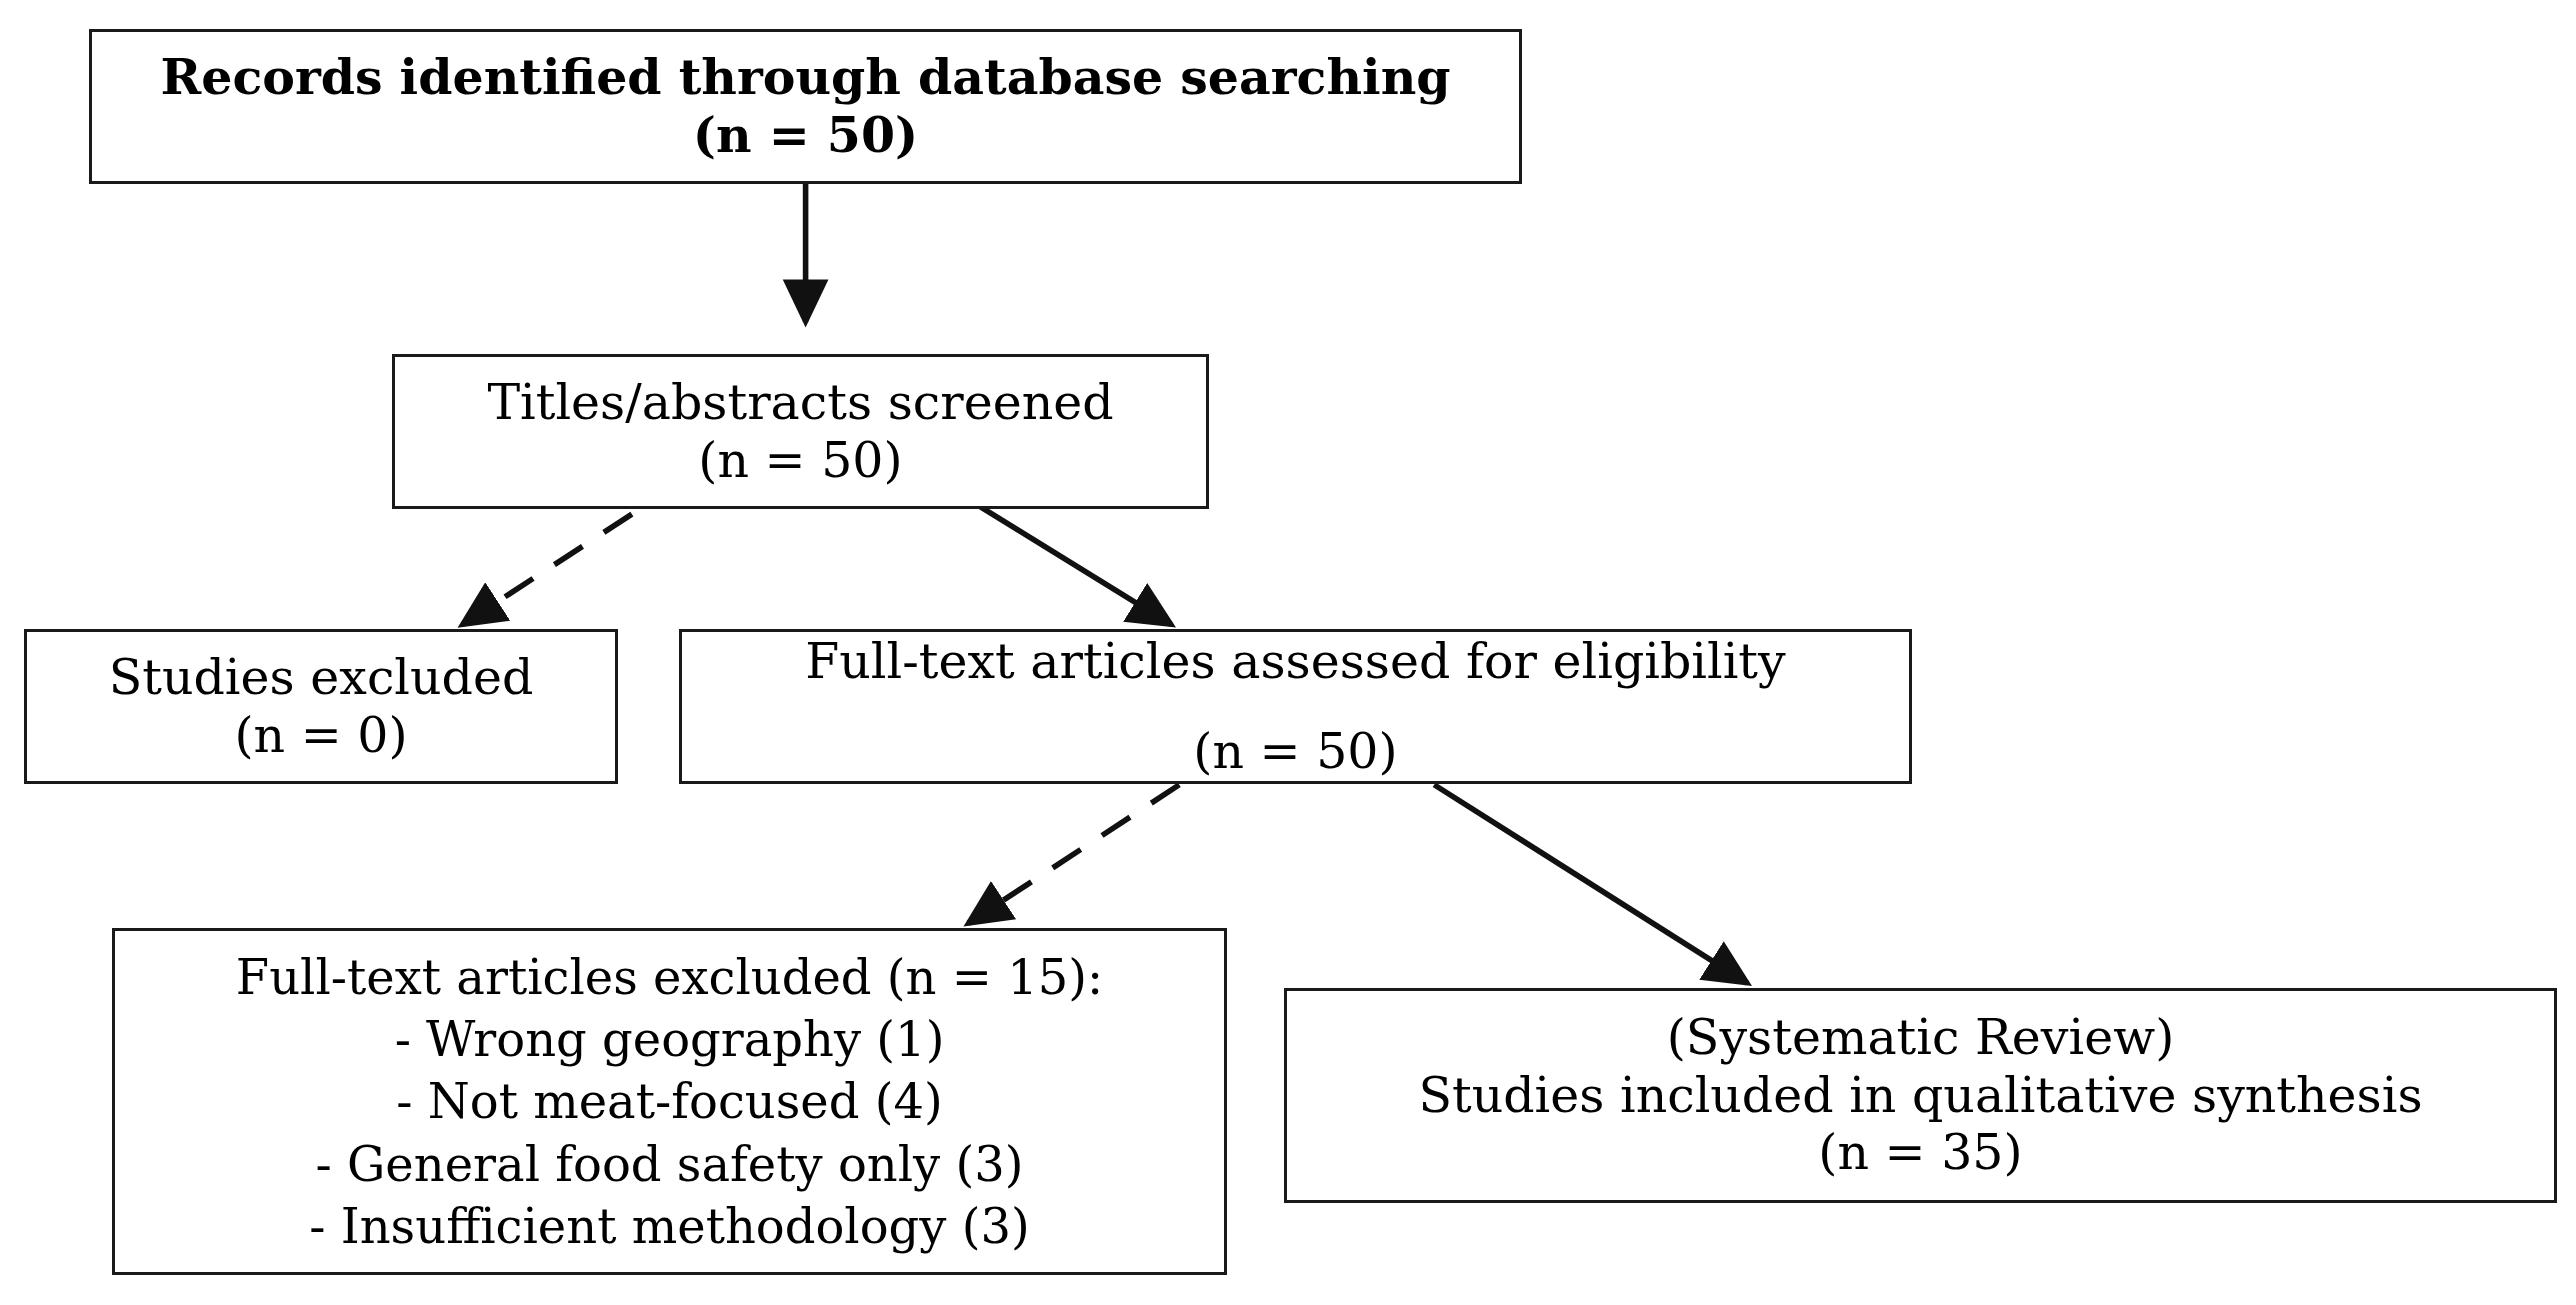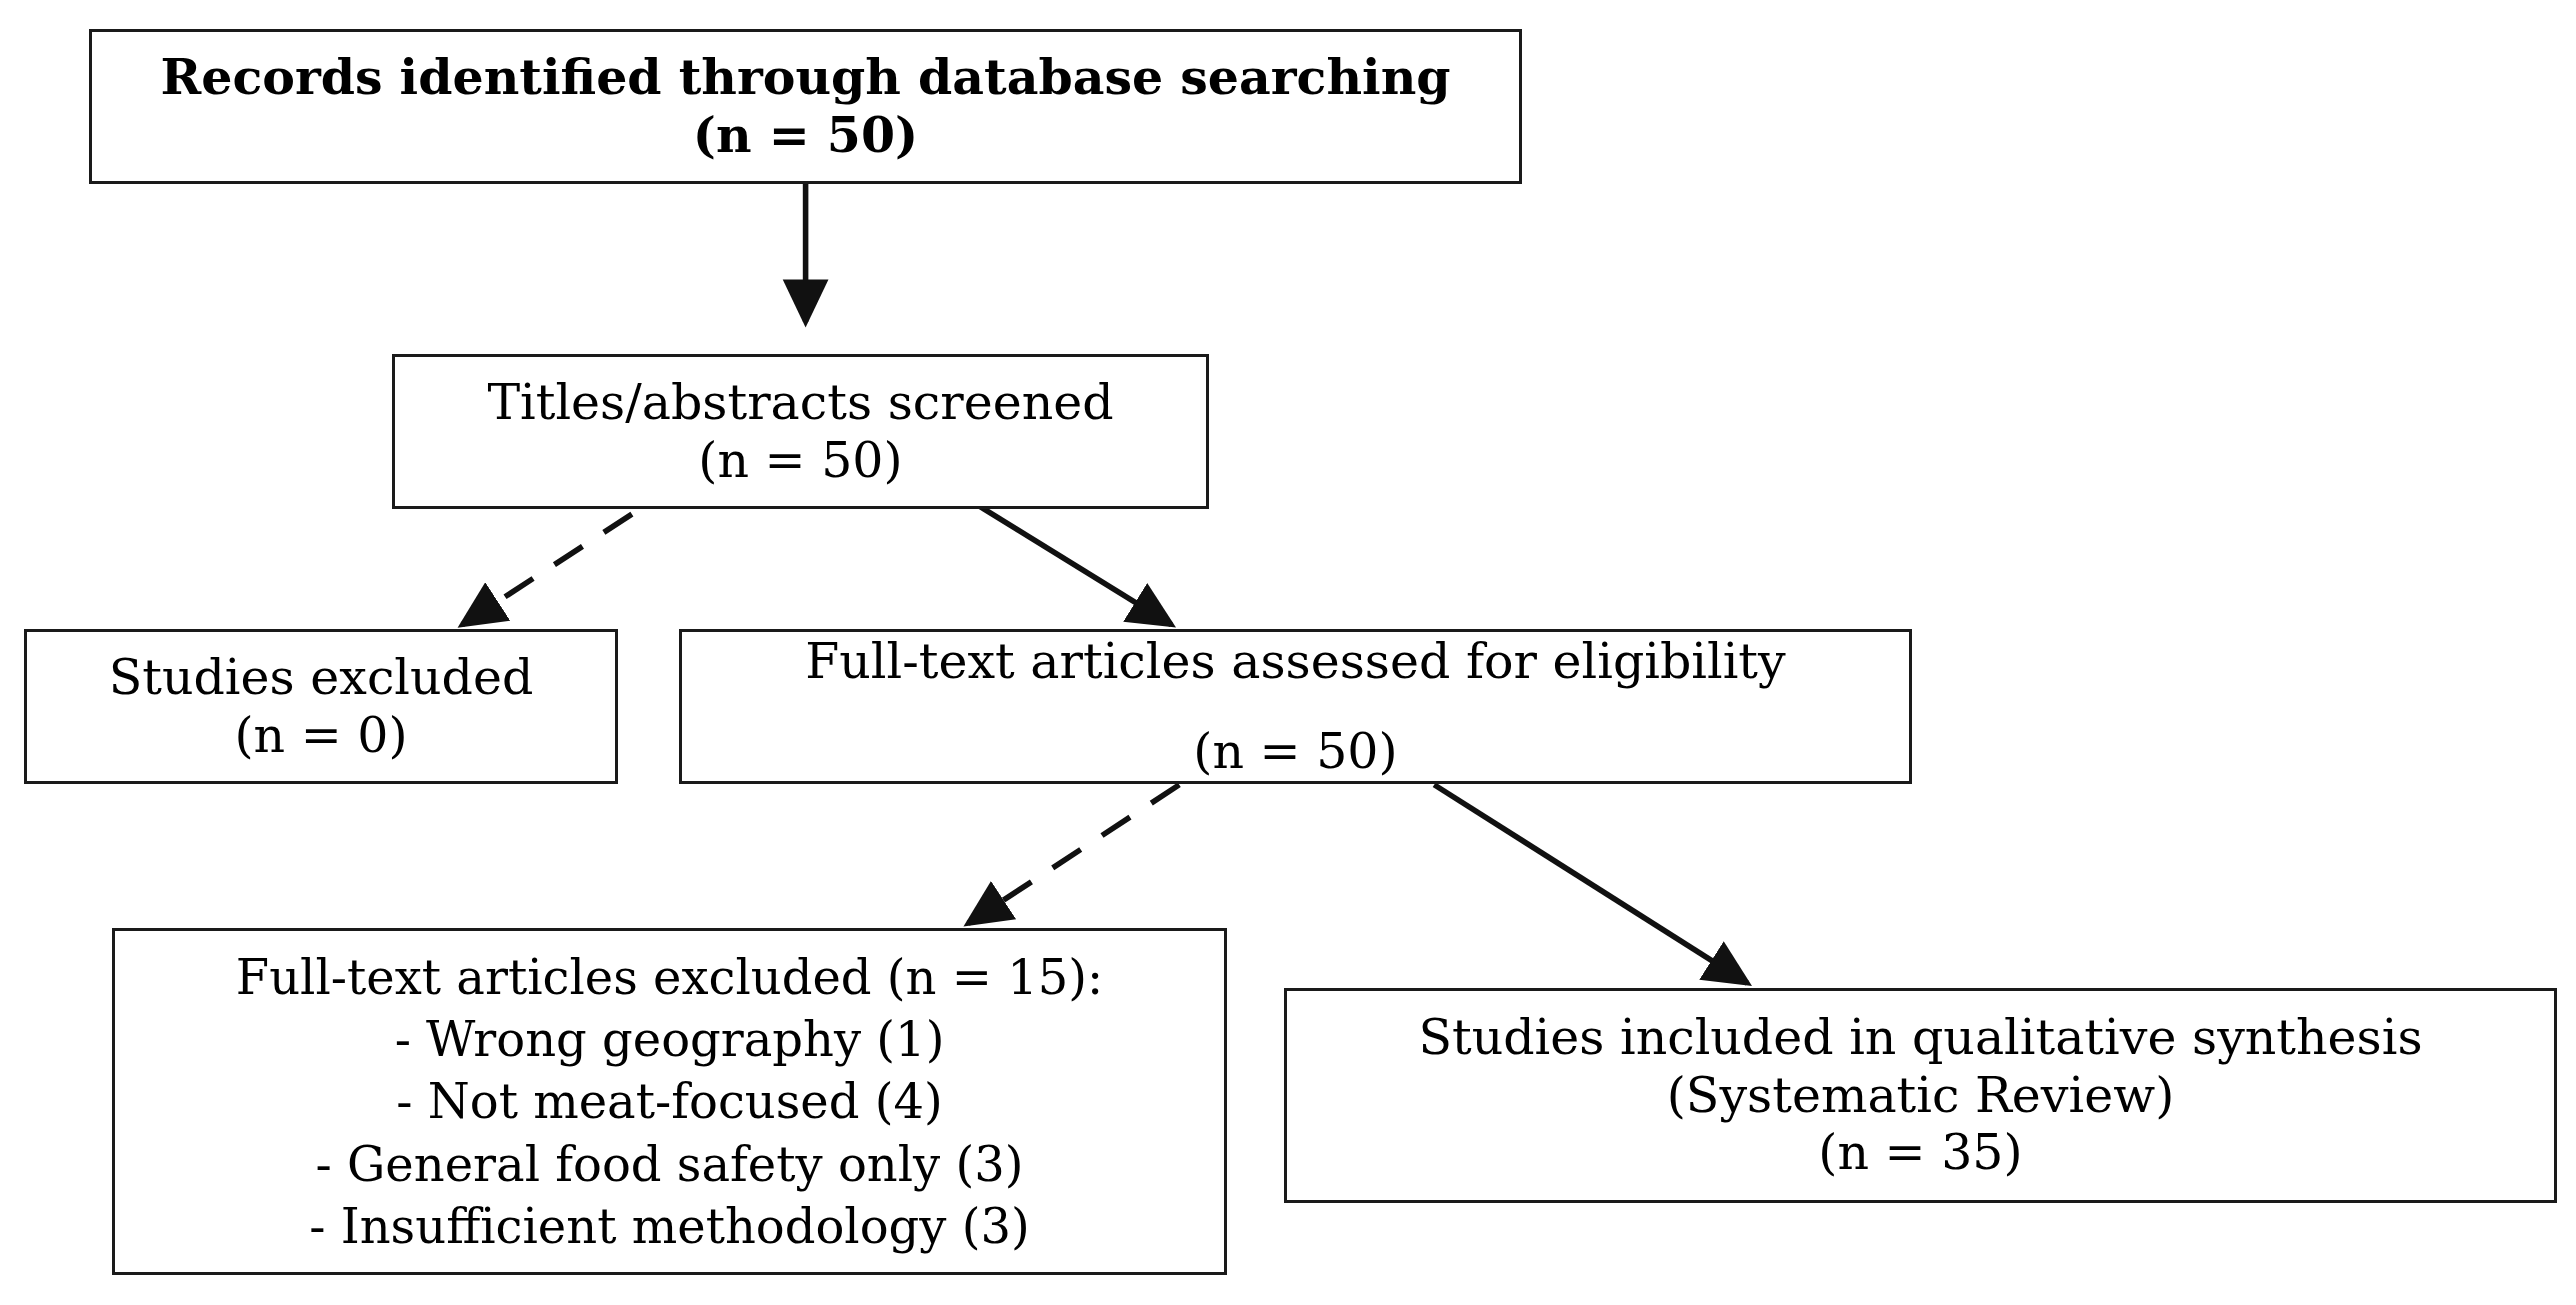--- a/index.html
+++ b/index.html
@@ -100,19 +100,19 @@
 
   <div class="node" id="node-fulltext-excluded">
     <span class="line">Full-text articles excluded (n = 15):</span>
     <span class="line">- Wrong geography (1)</span>
     <span class="line">- Not meat-focused (4)</span>
     <span class="line">- General food safety only (3)</span>
     <span class="line">- Insufficient methodology (3)</span>
   </div>
 
   <div class="node" id="node-studies-included">
+    <span class="line">(Systematic Review)</span>
     <span class="line">Studies included in qualitative synthesis</span>
-    <span class="line">(Systematic Review)</span>
     <span class="line">(n = 35)</span>
   </div>
 
 </div>
 
 
 </body></html>

